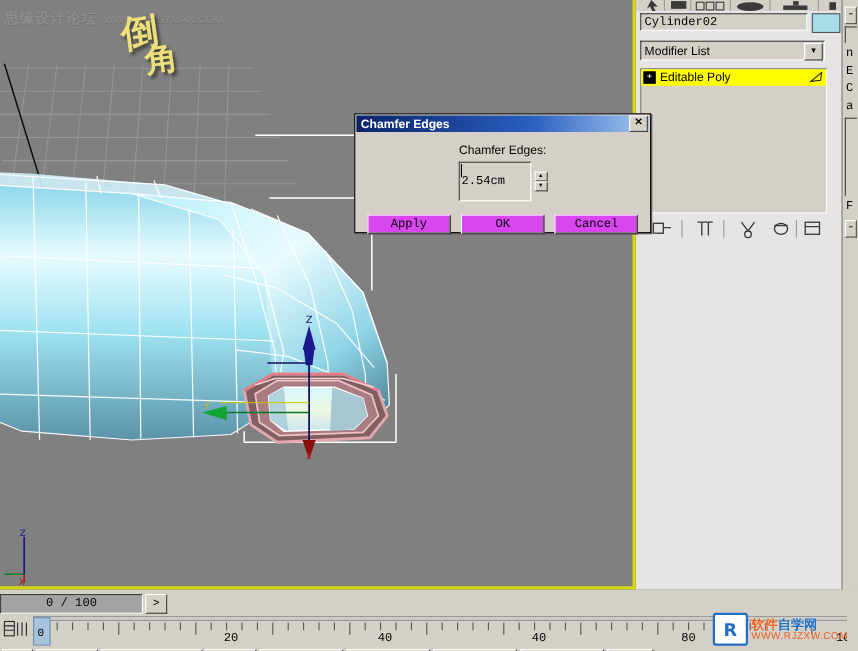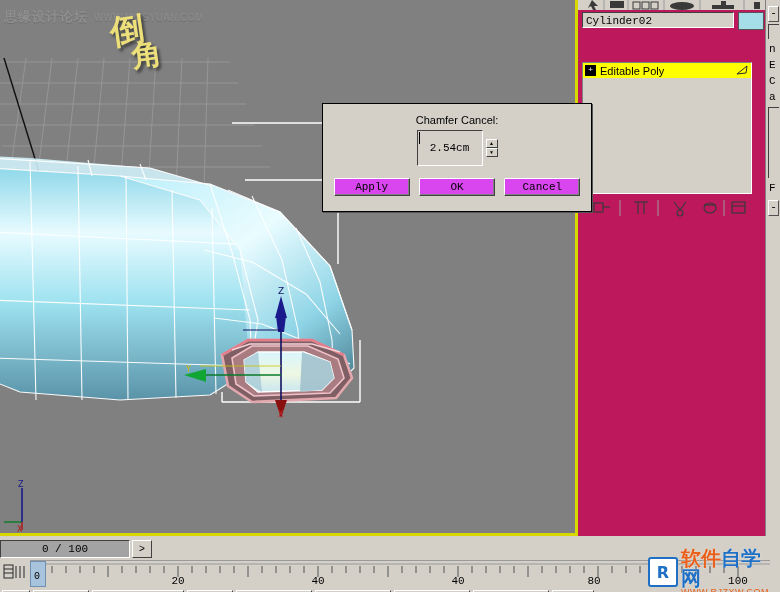--- a/index.html
+++ b/index.html
@@ -47,41 +47,41 @@
       border-right:1px solid #404040;border-bottom:1px solid #404040;
       font-size:9px;font-weight:bold;line-height:11px;text-align:center;
       cursor:pointer;font-family:"Liberation Sans",sans-serif;}
   #dlg .body{padding:10px 0 0 0;text-align:center;}
   #dlg .lbl{font-size:11px;font-family:"Liberation Sans",sans-serif;color:#000;}
   .spin-wrap{display:inline-flex;align-items:center;margin-top:4px;}
   .spin-field{width:60px;height:14px;background:#d4d0c8;
       border-top:1px solid #404040;border-left:1px solid #404040;
       border-right:1px solid #fff;border-bottom:1px solid #fff;
       font-family:"Liberation Mono","DejaVu Sans Mono",monospace;
-      font-size:11px;text-align:center;padding:10px 2px;line-height:14px;
+      font-size:11px;text-align:left;padding:10px 2px;line-height:14px;
       position:relative;}
   .caret{position:absolute;left:1px;top:1px;width:1px;height:12px;background:#000;}
   .spin-btns{display:flex;flex-direction:column;margin-left:3px;}
   .spin-btns div{width:10px;height:7px;background:#d4d0c8;
       border-top:1px solid #fff;border-left:1px solid #fff;
       border-right:1px solid #404040;border-bottom:1px solid #404040;
       font-size:5px;line-height:6px;text-align:center;cursor:pointer;}
   #dlg .btnrow{display:flex;justify-content:space-around;margin-top:12px;
                padding:0 6px;}
   .w95btn{background:#d946ef;
       border-top:1px solid #fff;border-left:1px solid #fff;
       border-right:1px solid #404040;border-bottom:1px solid #404040;
       box-shadow:inset -1px -1px 0 #808080;
       font-family:"Liberation Mono","DejaVu Sans Mono",monospace;
       font-size:11px;padding:2px 0;cursor:pointer;text-align:center;}
   #btn-apply{width:74px;} #btn-ok{width:74px;} #btn-cancel{width:74px;}
 
   
   #cmd{position:absolute;left:578px;top:0;width:202px;height:536px;
-       background:#be185d;}
+       background:#e5e5e5;}
   #cmd-toolbar{position:absolute;left:0;top:0;width:202px;height:10px;
        background:#d4d0c8;overflow:hidden;}
   .namefield{position:absolute;left:4px;top:12px;width:152px;height:16px;
       background:#d4d0c8;border-top:1px solid #404040;border-left:1px solid #404040;
       border-right:1px solid #fff;border-bottom:1px solid #fff;
       font-family:"Liberation Mono","DejaVu Sans Mono",monospace;font-size:11px;
       line-height:16px;padding-left:3px;box-sizing:border-box;}
   .colorswatch{position:absolute;left:160px;top:12px;width:24px;height:16px;
       background:#a5dde8;border:1px solid #555;}
   .modlist{position:absolute;left:4px;top:37px;width:168px;height:18px;
@@ -133,36 +133,36 @@
       font-size:10px;text-align:center;line-height:15px;cursor:pointer;}
   #track-icon{position:absolute;left:2px;top:26px;width:26px;height:20px;}
   #timeline{position:absolute;left:30px;top:24px;width:740px;height:26px;
       background:#d4d0c8;border-top:1px solid #9a9a9a;overflow:hidden;}
   #slider0{position:absolute;left:0px;top:0px;width:14px;height:24px;
       background:#a8c4dc;border:1px solid #7090b0;}
   #slider0 .n{position:absolute;left:3px;top:9px;font-size:10px;
       font-family:"Liberation Mono",monospace;}
   .tlab{position:absolute;bottom:-2px;font-size:11px;
       font-family:"Liberation Mono","DejaVu Sans Mono",monospace;
-      transform:translateX(-50%);}
+      transform:translateX(-50%);margin-left:32px;}
   #btnstrip{position:absolute;left:0;top:52px;width:780px;height:40px;
       display:flex;gap:3px;align-items:flex-start;padding-top:2px;}
   #btnstrip .sb{height:14px;background:#d4d0c8;
       border-top:1px solid #fff;border-left:1px solid #fff;
       border-right:1px solid #404040;border-bottom:1px solid #404040;}
 
   
   #logo{position:absolute;left:648px;top:556px;width:126px;height:32px;
         z-index:60;display:flex;align-items:center;}
   #logo .mark{width:28px;height:26px;background:#fff;border:2px solid #1f6fc4;
       border-radius:3px;color:#1f6fc4;font-weight:bold;font-size:16px;
       display:flex;align-items:center;justify-content:center;
       font-family:"DejaVu Sans",sans-serif;}
   #logo .txt{margin-left:3px;line-height:1;}
-  #logo .cn{font-size:20px;font-weight:bold;color:#e8601c;
+  #logo .cn{font-size:12px;font-weight:bold;color:#e8601c;
       text-shadow:0 0 1px #fff;font-family:"DejaVu Sans",sans-serif;}
   #logo .cn b{color:#1f6fc4;}
   #logo .url{font-size:9px;font-weight:normal;color:#e8601c;letter-spacing:.5px;
       font-family:"Liberation Sans",sans-serif;}
 </style>
 </head>
 <body>
 
 <div id="viewport">
 
@@ -295,22 +295,26 @@
     <text x="14" y="9" font-size="8" fill="#1a1a8c" font-family="DejaVu Sans, sans-serif">Z</text>
     <line x1="18" y1="44" x2="0" y2="44" stroke="#0a7a28" stroke-width="1.4"></line>
     <line x1="18" y1="44" x2="18" y2="52" stroke="#b01818" stroke-width="1.4"></line>
     <text x="13" y="54" font-size="8" fill="#b01818" font-family="DejaVu Sans, sans-serif">X</text>
   </svg>
 
   <div id="vp-border"></div>
 </div>
 
 <div id="dlg">
+  <div class="tb">
+    <div class="tb-title">Chamfer Edges</div>
+    <div class="tb-close">✕</div>
+  </div>
   <div class="body">
-    <div class="lbl">Chamfer Cancel:</div>
+    <div class="lbl">Chamfer Edges:</div>
     <div class="spin-wrap">
       <div class="spin-field">
         <span class="caret"></span>
         <span>2.54cm</span>
       </div>
       <div class="spin-btns">
         <div>▲</div>
         <div>▼</div>
       </div>
     </div>
@@ -344,20 +348,24 @@
           <line x1="122" y1="0" x2="122" y2="10"></line>
         <line x1="166" y1="0" x2="166" y2="10"></line>
           <line x1="190" y1="0" x2="190" y2="10"></line>
       </g>
     </svg>
   </div>
 
   <div class="namefield">Cylinder02</div>
   <div class="colorswatch"></div>
 
+  <div class="modlist">
+    <span>Modifier List</span>
+    <span class="arrow">▼</span>
+  </div>
 
   <div class="modstack">
     <div class="stack-row">
       <span class="stack-plus">+</span>
       <span class="stack-lbl">Editable Poly</span>
       <svg class="stack-icon" width="14" height="12">
         <polygon points="2,9 12,1 11,8" fill="none" stroke="#2a2a2a" stroke-width="1"></polygon>
       </svg>
     </div>
   </div>

